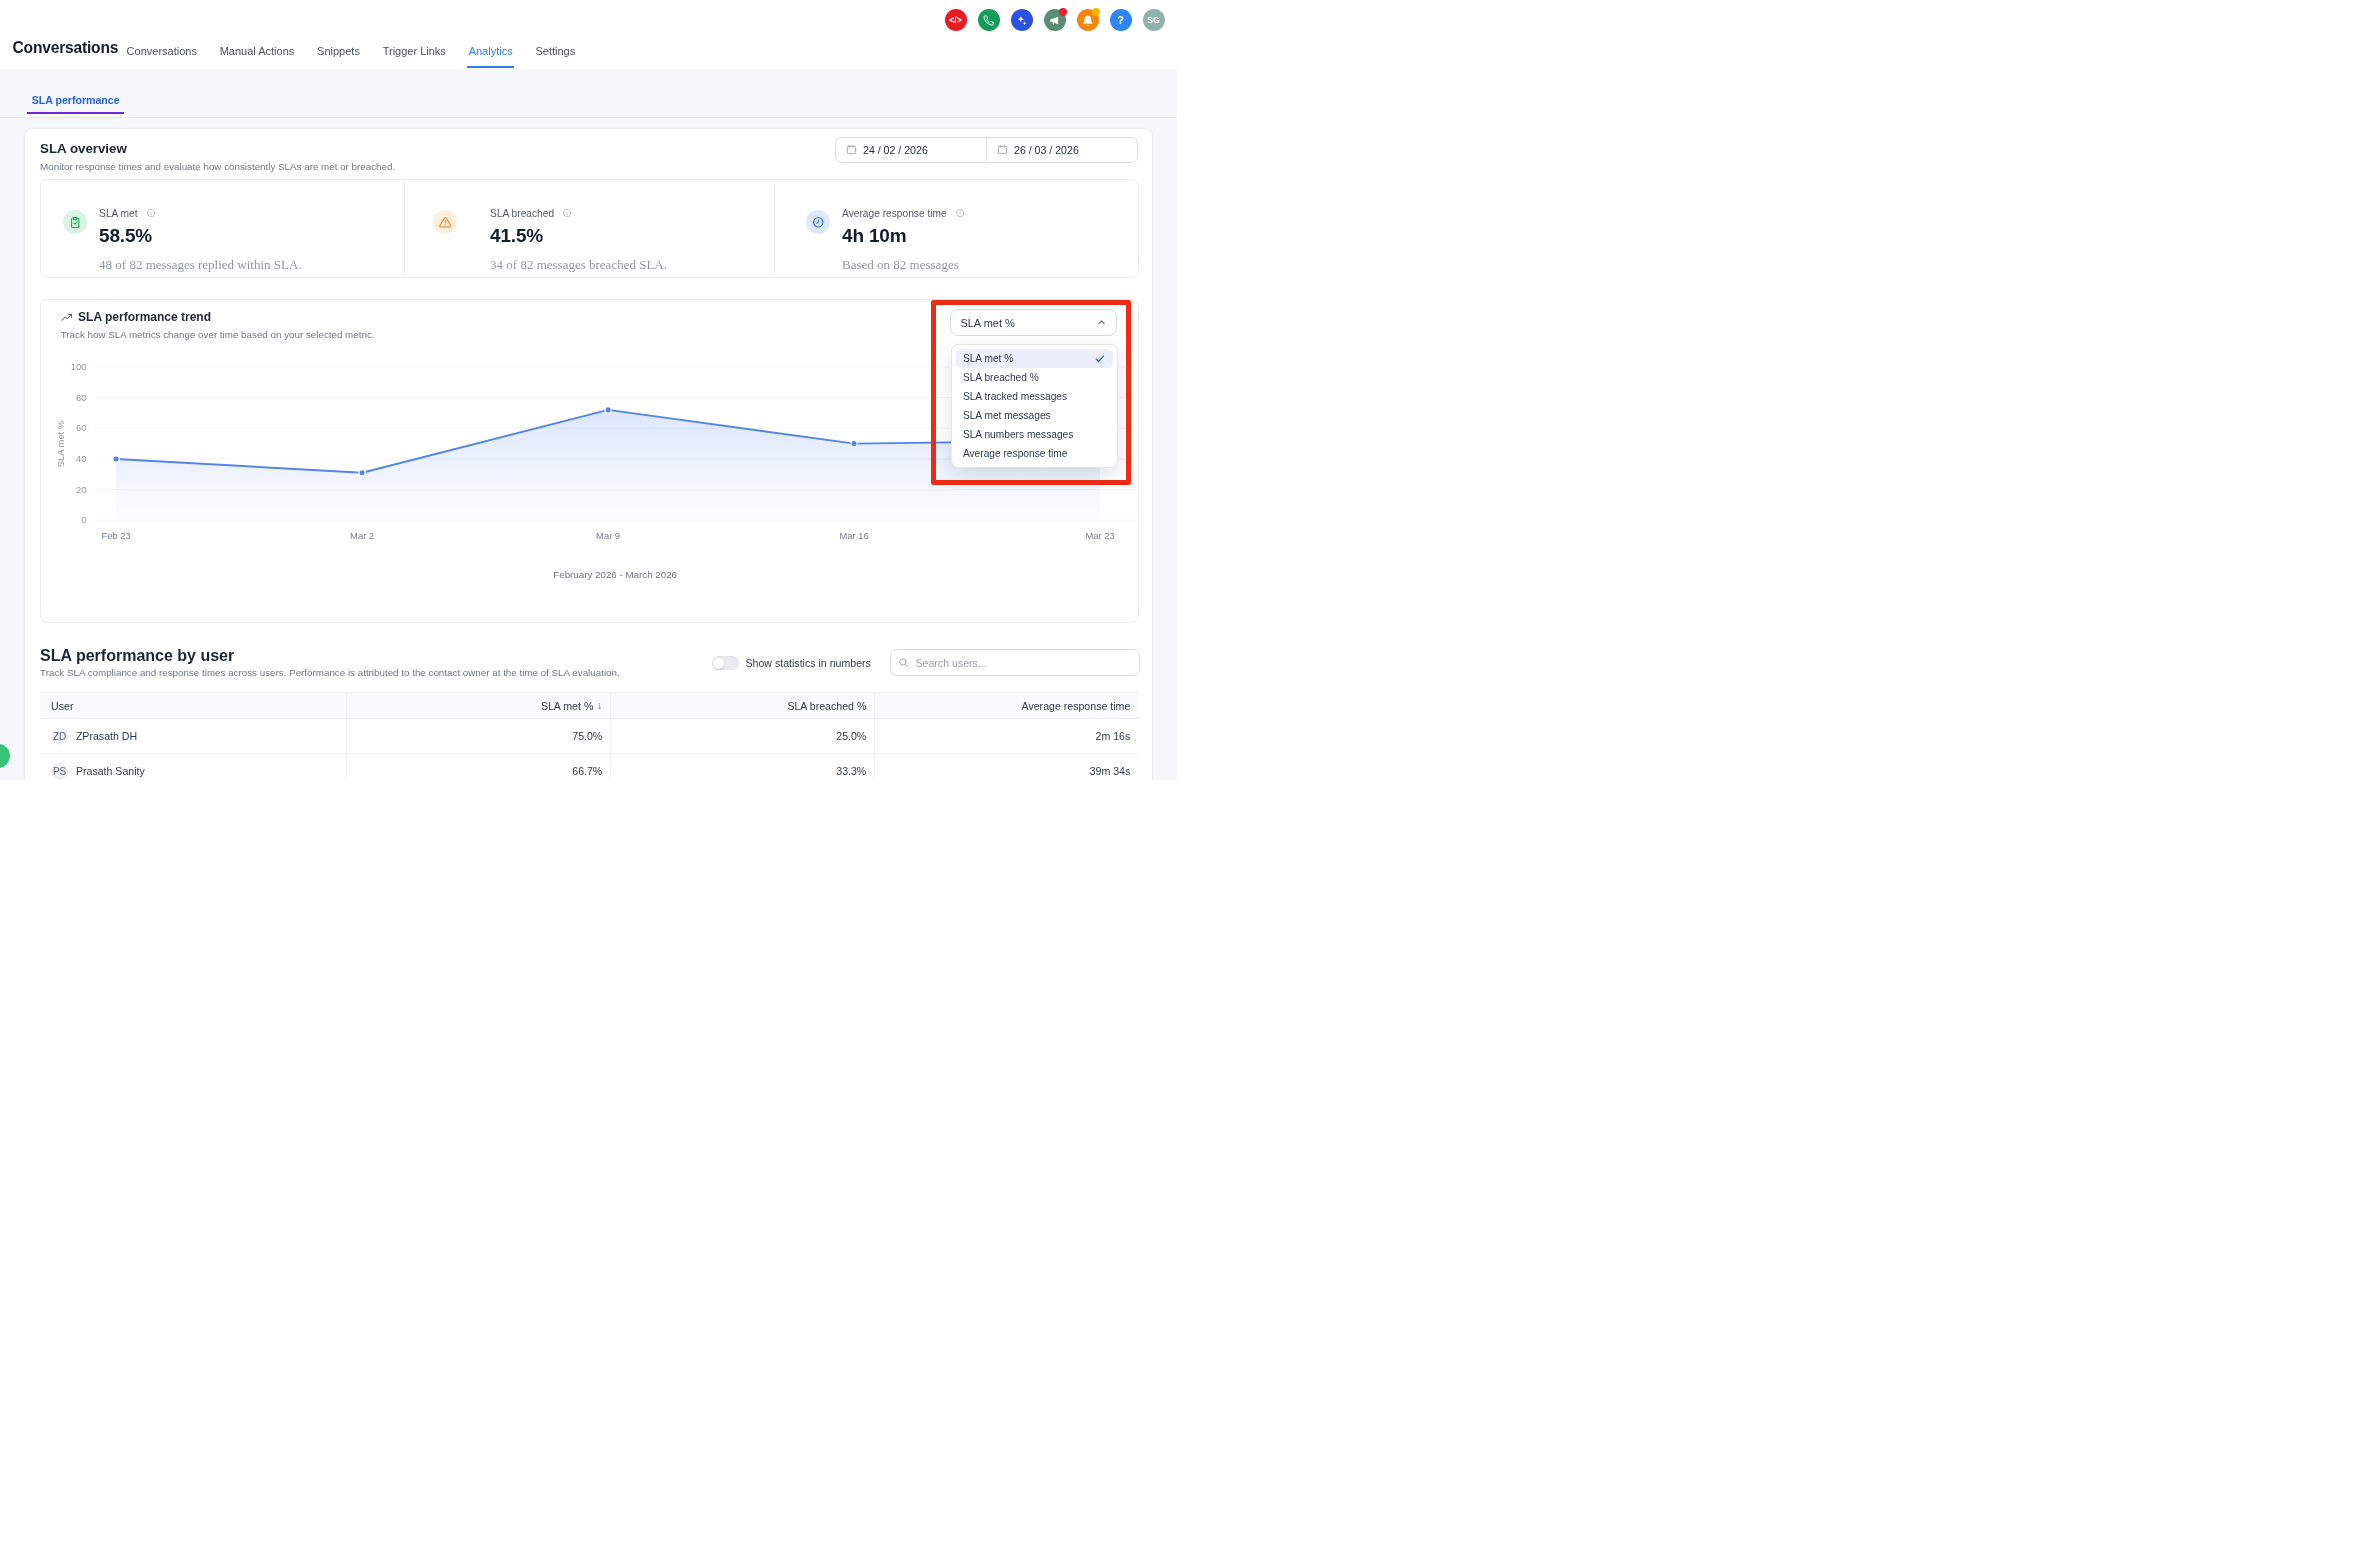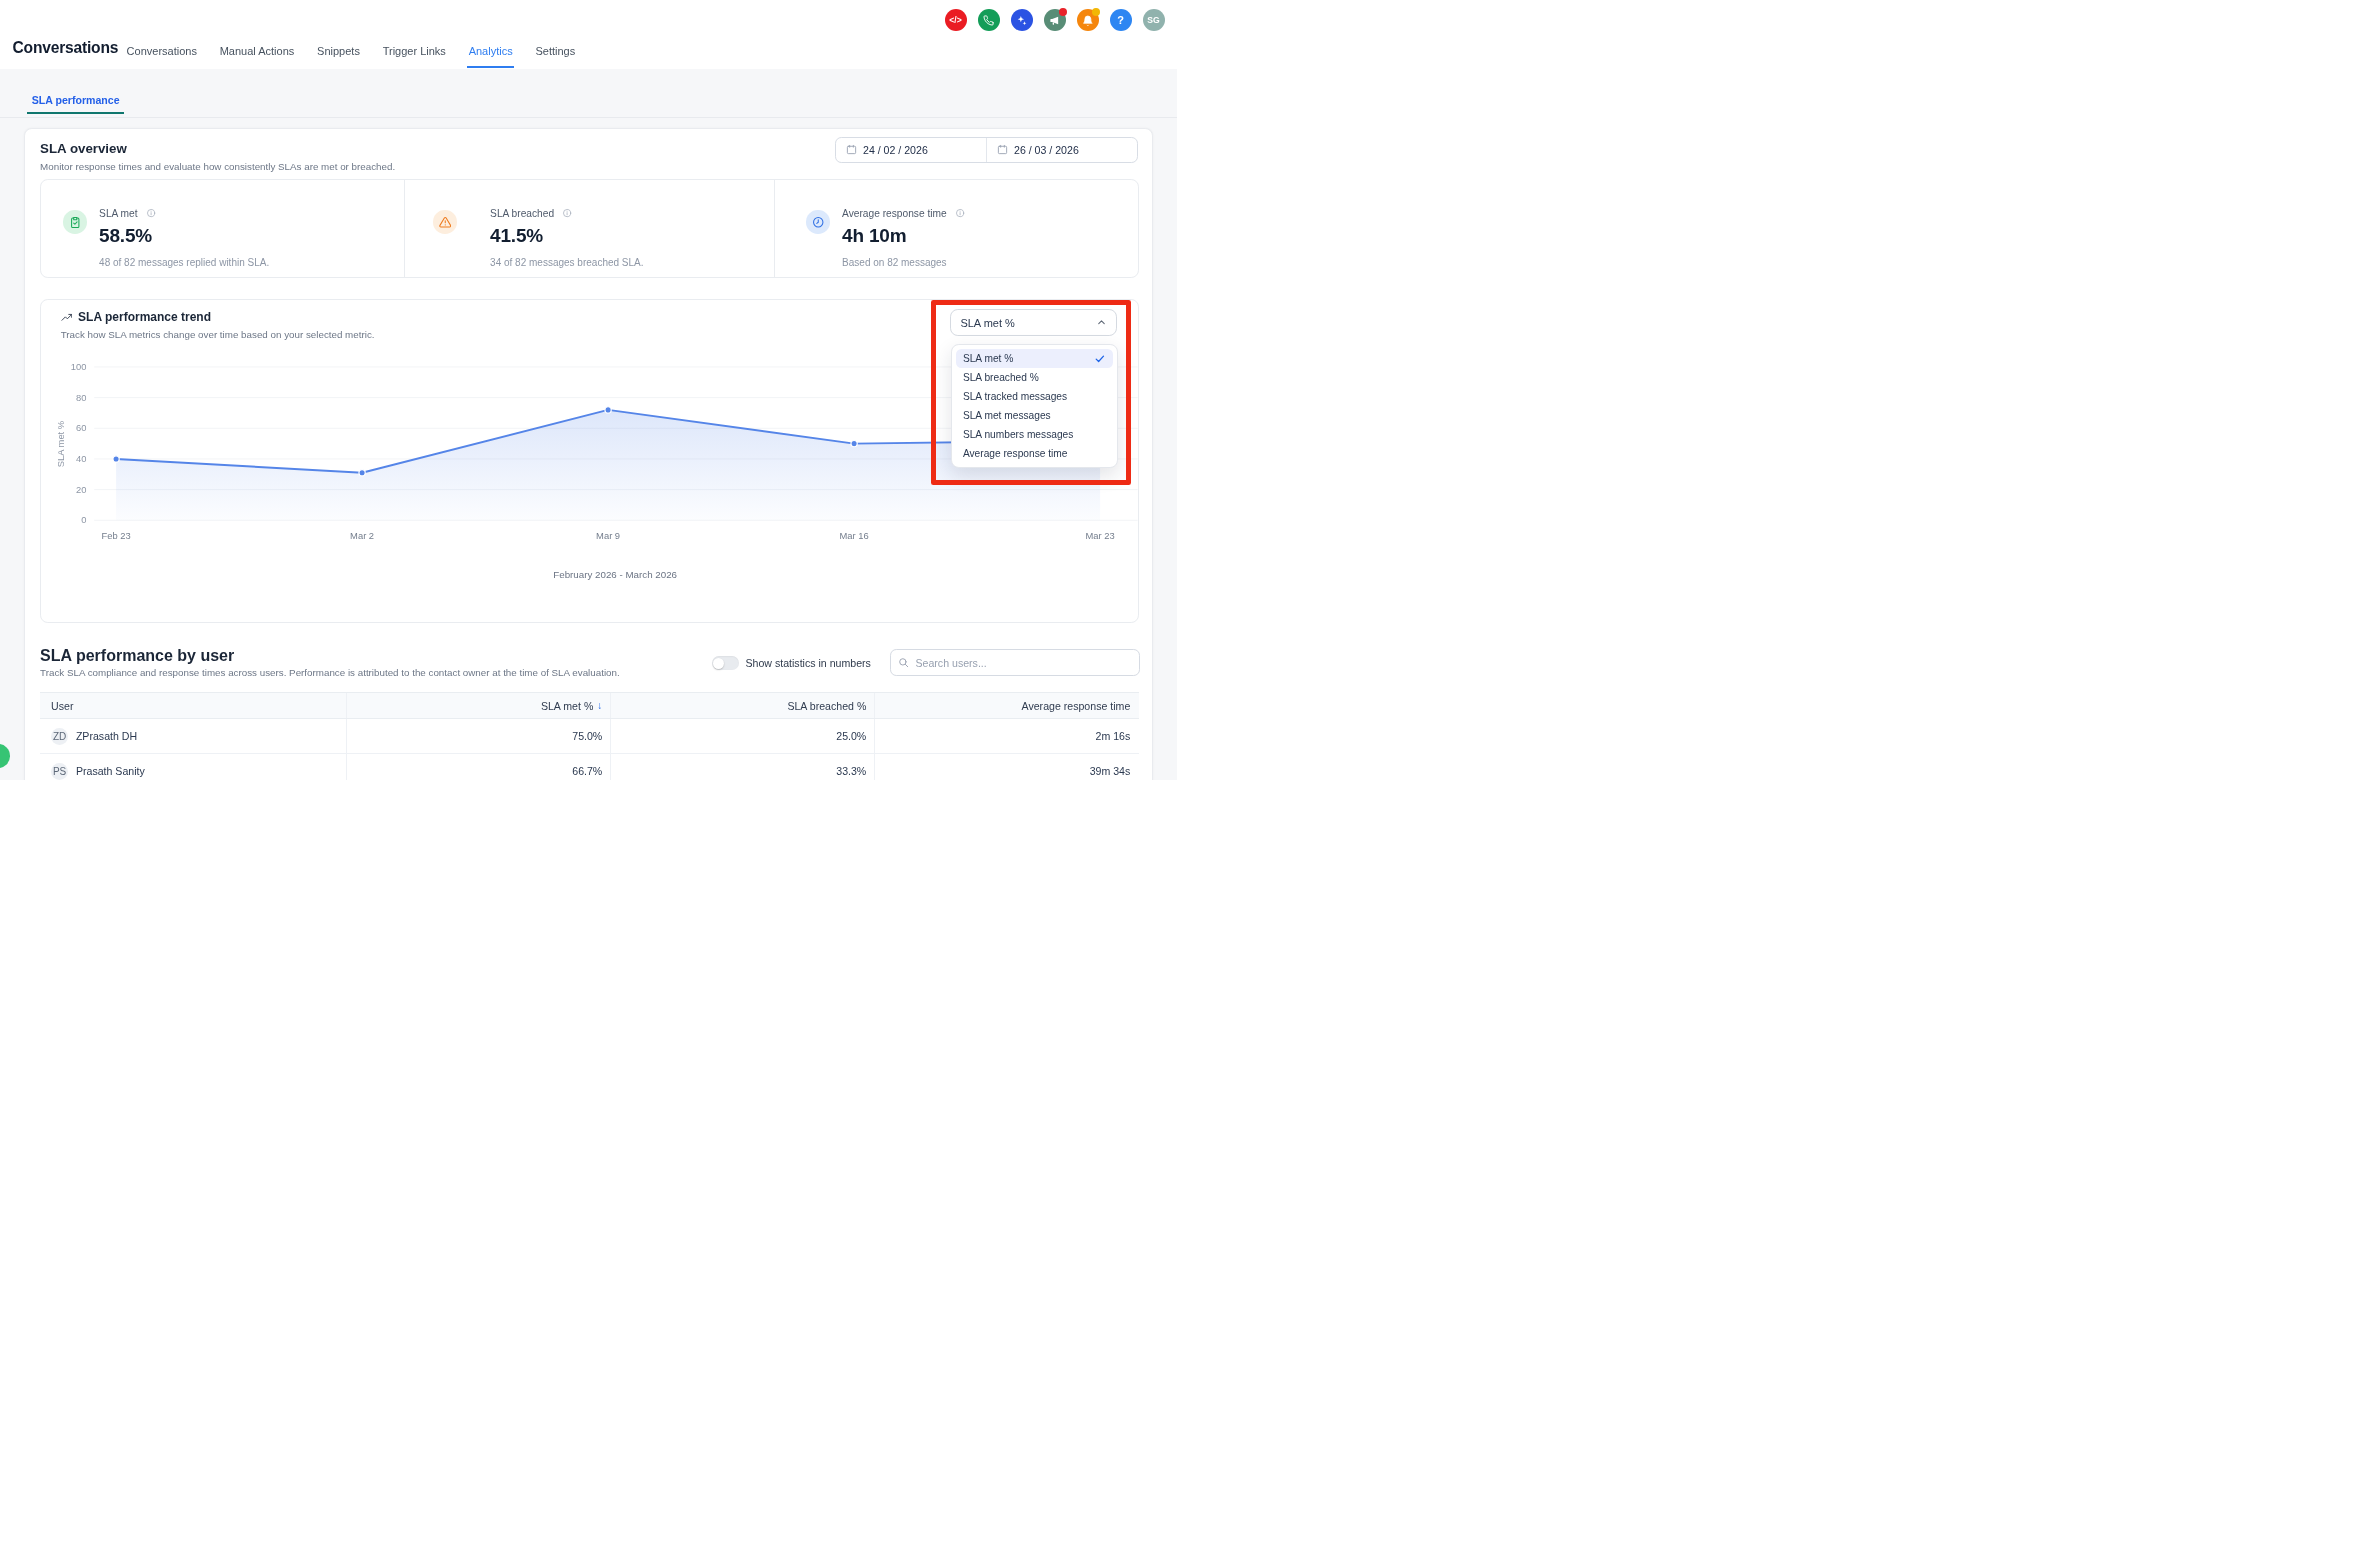--- a/index.html
+++ b/index.html
@@ -18,21 +18,21 @@
   .tab.active { color:#2e7df0; border-bottom-color:#2e7df0; }
   .icon-row { position:absolute; top:9.4px; right:12.5px; display:flex; gap:11px; }
   .icon-circle { width:22px; height:22px; border-radius:50%; display:flex; align-items:center; justify-content:center;
                  color:#fff; position:relative; cursor:pointer; flex:none; }
   .icon-circle .glyph { font-size:8.6px; font-weight:700; color:#fff; }
   .icon-circle .glyph.big { font-size:11px; }
   .badge { position:absolute; top:-1.6px; right:-1.6px; width:7.8px; height:7.8px; border-radius:50%; }
   
   .subtab-line { position:absolute; top:117px; left:0; right:0; height:0.8px; background:#e8eaee; }
   .subtab { position:absolute; left:27px; top:94px; font-size:10.6px; font-weight:700; color:#2460e8;
-            padding:0 4.7px 6.3px 4.7px; border-bottom:2px solid #0f766e; cursor:pointer; }
+            padding:0 4.7px 6.3px 4.7px; border-bottom:2px solid #6d28d9; cursor:pointer; }
   
   .card { position:absolute; left:23.5px; top:128px; width:1129px; height:720px; background:#fff;
           border:0.8px solid #e9ebef; border-radius:7.8px; box-shadow:0 0.8px 2.3px rgba(20,30,50,.05); }
   .card-title { position:absolute; left:15.6px; top:11.7px; font-size:13.3px; font-weight:700; color:#1b2637; }
   .card-sub   { position:absolute; left:15.6px; top:32px; font-size:9.8px; color:#6d7787; }
   .daterange { position:absolute; right:14px; top:7.8px; width:303px; height:26px; display:flex;
                border:0.8px solid #d8dde5; border-radius:6.3px; background:#fff; }
   .datecell { flex:1; display:flex; align-items:center; gap:6.3px; padding-left:10.2px; font-size:10.6px;
               font-weight:500; color:#23304a; cursor:pointer; }
   .datecell + .datecell { border-left:0.8px solid #e3e7ed; }
@@ -43,21 +43,21 @@
   .metric + .metric { border-left:0.8px solid #e9ecf0; }
   .m-icon { position:absolute; left:22px; top:30px; width:23.5px; height:23.5px; border-radius:50%;
             display:flex; align-items:center; justify-content:center; }
   .metric:nth-child(2) .m-icon { left:28px; }
   .metric:nth-child(3) .m-icon { left:31px; }
   .m-body { position:absolute; left:58px; top:0; right:7.8px; height:100%; }
   .metric:nth-child(2) .m-body { left:64px;margin-left:21px; }
   .metric:nth-child(3) .m-body { left:67px; }
   .m-label-row { position:absolute; top:28px; display:flex; align-items:center; gap:8px; font-size:10.2px; color:#4f5a6b; }
   .m-value { position:absolute; top:45px; font-size:19px; font-weight:700; color:#121e30; letter-spacing:-0.2px; }
-  .m-caption { position:absolute; top:77px; font-size:10px; color:#8d96a5; white-space:nowrap; }
+  .m-caption { position:absolute; top:77px; font-size:13px; color:#8d96a5; white-space:nowrap;font-family:Liberation Serif, serif; }
   
   .trendbox { position:absolute; left:15.6px; top:170px; width:1099px; height:324px;
               border:0.8px solid #e9ecf0; border-radius:7.8px; overflow:hidden; }
   .trend-icon { position:absolute; left:19.6px; top:11.7px; }
   .trend-title { position:absolute; left:37px; top:10.2px; font-size:12px; font-weight:700; color:#1b2637; }
   .trend-sub { position:absolute; left:19.6px; top:29px; font-size:9.8px; color:#6d7787; }
   .chart { position:absolute; left:0; top:0; width:1099px; height:324px; }
   
   .select-btn { position:absolute; left:950px; top:309px; width:167px; height:27px; background:#fff;
                 border:0.8px solid #d5dae1; border-radius:7.8px; display:flex; align-items:center;

